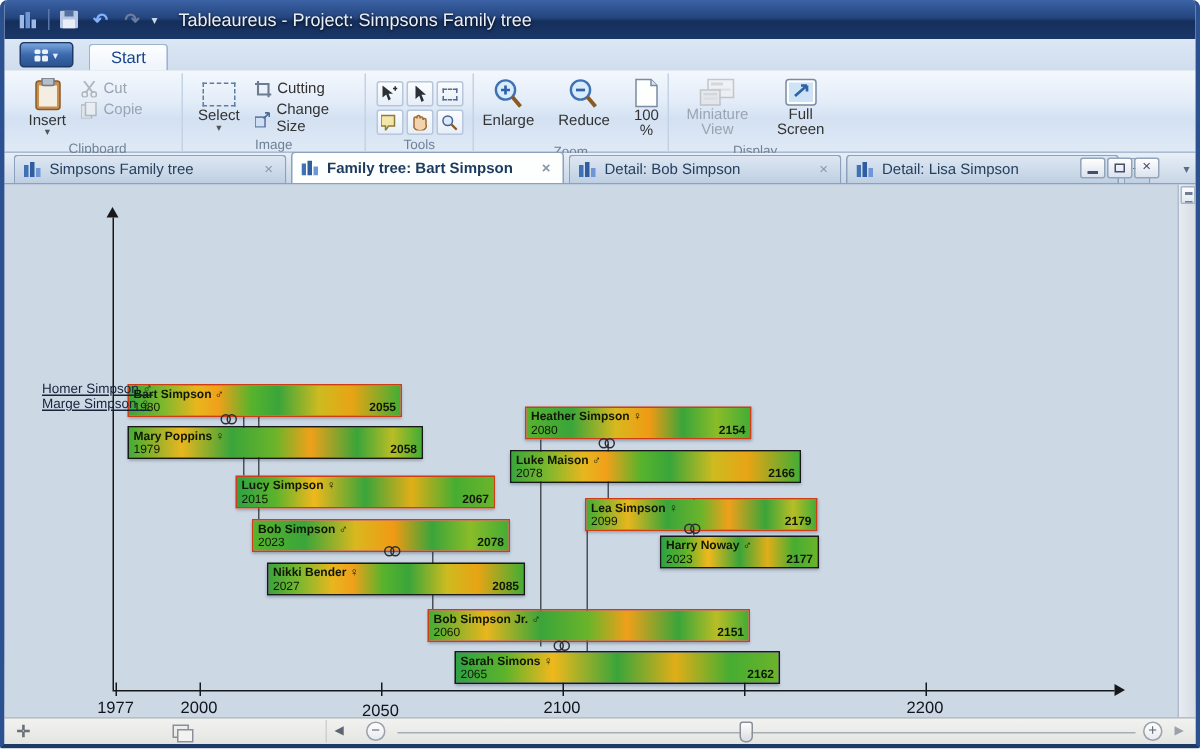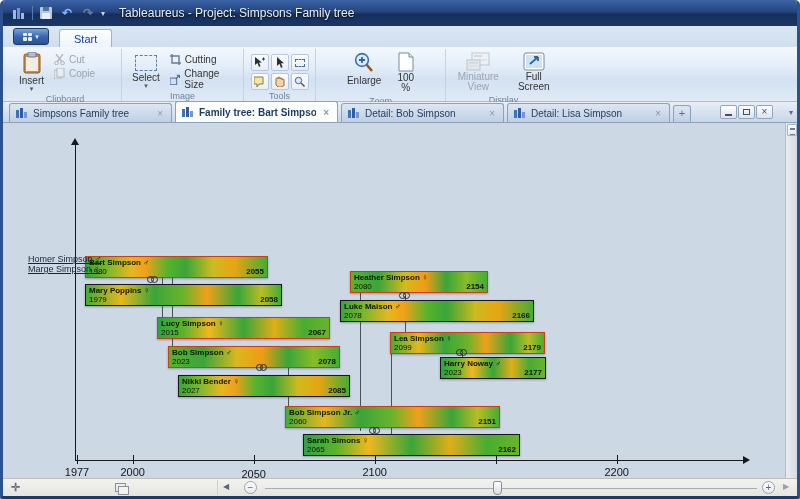--- a/index.html
+++ b/index.html
@@ -44,21 +44,21 @@
   .toolgrid{ display:grid; grid-template-columns:repeat(3,18px); grid-auto-rows:17px; gap:2px; padding-top:4px; }
   .toolbtn{ border:1px solid #b7c6da; border-radius:2px; background:linear-gradient(#fbfdff,#e7eef7);
     display:flex; align-items:center; justify-content:center; }
   .zoomcap{ font-size:10px; color:#333; text-align:center; line-height:10px; margin-top:1px; }
   .disabled-icon{ filter:grayscale(1); opacity:.55; }
   svg{ display:block; }
 
   
   .doctabs{ height:21px; background:linear-gradient(#e8eff7,#c8d6e7); border-bottom:1px solid #8ba1bc;
     display:flex; align-items:flex-end; padding-left:6px; position:relative; flex:0 0 auto; }
-  .dtab{ width:163px; height:19px; display:flex; align-items:center; gap:5px; padding:0 6px;
+  .dtab{ width:182px; height:19px; display:flex; align-items:center; gap:5px; padding:0 6px;
     border:1px solid #8ba1bc; border-bottom:none; border-radius:3px 3px 0 0; margin-right:3px;
     background:linear-gradient(#dde7f2,#bfcfe2); font-size:10px; color:#25405f; }
   .dtab.active{ background:#fdfefe; height:21px; font-weight:bold; color:#1c3least; color:#1c3a5e; }
   .dtab .lbl{ flex:1; white-space:nowrap; overflow:hidden; }
   .dtab .x{ color:#8b98a8; font-size:10px; padding:0 2px; }
   .plustab{ width:18px; height:17px; border:1px solid #8ba1bc; border-bottom:none; border-radius:3px 3px 0 0;
     background:linear-gradient(#dde7f2,#bfcfe2); font-size:11px; color:#5a6c82; text-align:center; line-height:15px; margin-right:3px;}
   .winbtns{ position:absolute; right:24px; top:3px; display:flex; gap:1px; }
   .wbtn{ width:17px; height:14px; border:1px solid #93a5bb; border-radius:2px;
     background:linear-gradient(#fefefe,#dbe3ee); display:flex; align-items:center; justify-content:center; }
@@ -262,20 +262,28 @@
       <div class="rg-content" style="justify-content:center;">
         <div class="bigbtn">
           <svg width="22" height="22" viewBox="0 0 22 22">
               <circle cx="9" cy="8" r="6.4" fill="#d9ecfb" stroke="#3f72b4" stroke-width="1.6"></circle>
               <path d="M9 5 v6 M6 8 h6" stroke="#2f63a6" stroke-width="1.8"></path>
               <path d="M13.5 12.5 L19 19" stroke="#8a5a26" stroke-width="2.6"></path>
             </svg>
           <span class="cap">Enlarge</span>
         </div>
         <div class="bigbtn">
+          <svg width="22" height="22" viewBox="0 0 22 22">
+              <circle cx="9" cy="8" r="6.4" fill="#d9ecfb" stroke="#3f72b4" stroke-width="1.6"></circle>
+              <path d="M6 8 h6" stroke="#2f63a6" stroke-width="1.8"></path>
+              <path d="M13.5 12.5 L19 19" stroke="#8a5a26" stroke-width="2.6"></path>
+            </svg>
+          <span class="cap">Reduce</span>
+        </div>
+        <div class="bigbtn">
           <svg width="16" height="20" viewBox="0 0 16 20">
               <path d="M1 1 h10 l4 4 v14 h-14 z" fill="#fdfefe" stroke="#7a8aa0"></path>
               <path d="M11 1 v4 h4" fill="#dce5f0" stroke="#7a8aa0"></path>
             </svg>
           <span class="zoomcap"><span>100</span><br><span>%</span></span>
         </div>
       </div>
       <div class="rg-label">Zoom</div>
     </div>
 
@@ -416,21 +424,21 @@
           <div class="bar g1 hl" style="left: 285px; top: 401px; width: 215px;">
             <span class="bname">Bob Simpson Jr. ♂</span>
             <span class="bbirth">2060</span>
             <span class="bend">2151</span>
           </div>
           <div class="bar g2" style="left: 303px; top: 429px; width: 217px;">
             <span class="bname">Sarah Simons ♀</span>
             <span class="bbirth">2065</span>
             <span class="bend">2162</span>
           </div>
-          <div class="bar g3 hl" style="left: 350px; top: 266px; width: 138px;">
+          <div class="bar g3 hl" style="left: 350px; top: 266px; width: 151px;">
             <span class="bname">Heather Simpson ♀</span>
             <span class="bbirth">2080</span>
             <span class="bend">2154</span>
           </div>
           <div class="bar g0" style="left: 340px; top: 295px; width: 194px;">
             <span class="bname">Luke Maison ♂</span>
             <span class="bbirth">2078</span>
             <span class="bend">2166</span>
           </div>
           <div class="bar g1 hl" style="left: 390px; top: 327px; width: 155px;">

